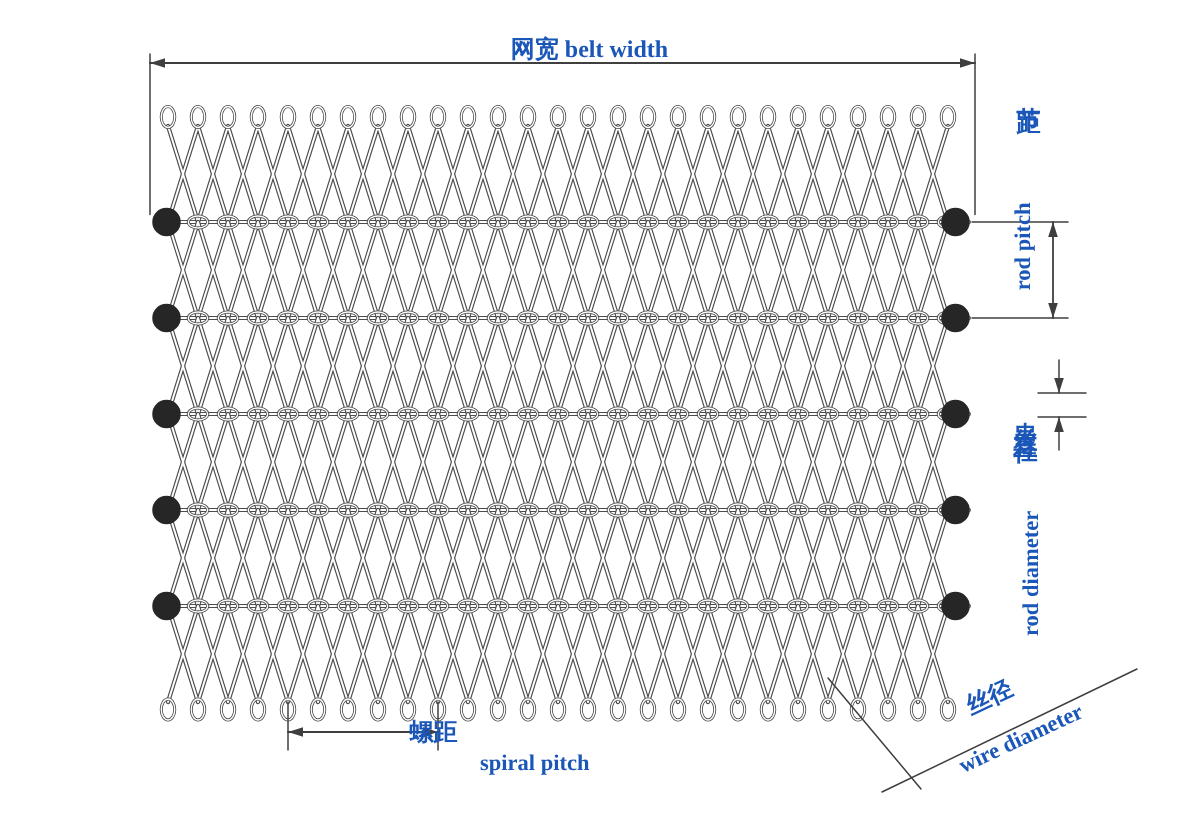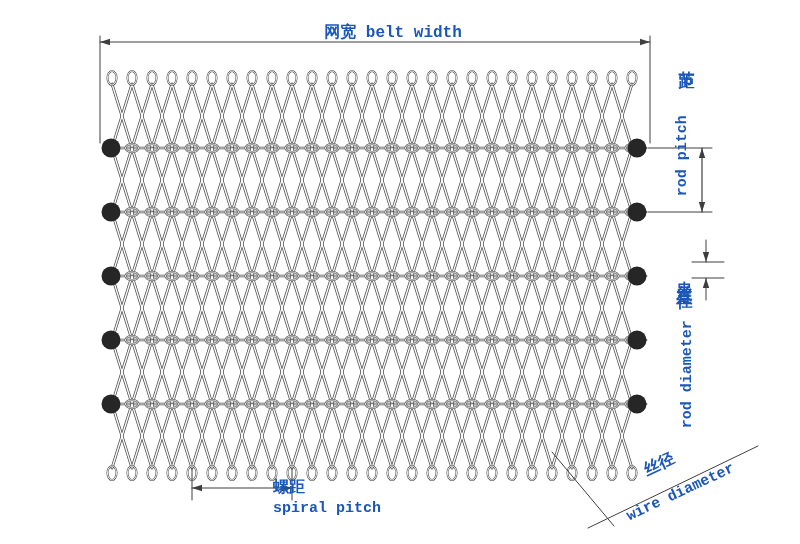--- a/index.html
+++ b/index.html
@@ -1,32 +1,32 @@
 <!DOCTYPE html>
 <html style="--label-blue: #1b57b8; --bg: #ffffff;"><head>
 <meta charset="utf-8">
 <style>
   html,body{margin:0;padding:0;background:#fff;}
   .canvas{
     position:relative;width:800px;height:544px;background:var(--bg,#fff);
-    font-family:Liberation Mono, monospace;overflow:hidden;
+    font-family:Liberation Serif, serif;overflow:hidden;
   }
   svg{position:absolute;left:0;top:0;}
   .lbl{
     position:absolute;color:var(--label-blue,#1b57b8);
     font-size:15px;font-weight:600;white-space:nowrap;line-height:1.1;
   }
   .belt-width{left:283px;top:25px;width:220px;text-align:center;font-size:16px;}
   .vert{writing-mode:vertical-lr;text-orientation:upright;letter-spacing:4px;font-size:16px;}
   .rod-pitch-cn{left:676px;top:58px;}
   .rod-pitch-en{left:651px;top:156px;width:64px;text-align:center;transform:rotate(-90deg);}
   .rod-dia-cn{left:674px;top:268px;}
   .rod-dia-en{left:642px;top:374px;width:92px;text-align:center;transform:rotate(-90deg);}
   .spiral-cn{left:273px;top:480px;width:120px;text-align:left;font-size:16px;}
-  .spiral-en{left:273px;top:501px;width:120px;text-align:left;}
+  .spiral-en{left:273px;top:501px;width:120px;text-align:right;}
   .wire-cn{left:638px;top:457px;width:44px;text-align:center;transform:rotate(-25deg);font-size:16px;}
   .wire-en{left:620px;top:485px;width:122px;text-align:center;transform:rotate(-25deg);}
 </style>
 </head>
 <body>
 
 <div class="canvas">
   <svg id="mesh-svg" width="800" height="544" viewBox="0 0 800 544">
       <line x1="104" y1="148" x2="646" y2="148" stroke="#4d4d4d" stroke-width="2.6" stroke-linecap="round"></line>
       <line x1="104" y1="148" x2="646" y2="148" stroke="#ffffff" stroke-width="1.2" stroke-linecap="round"></line>

